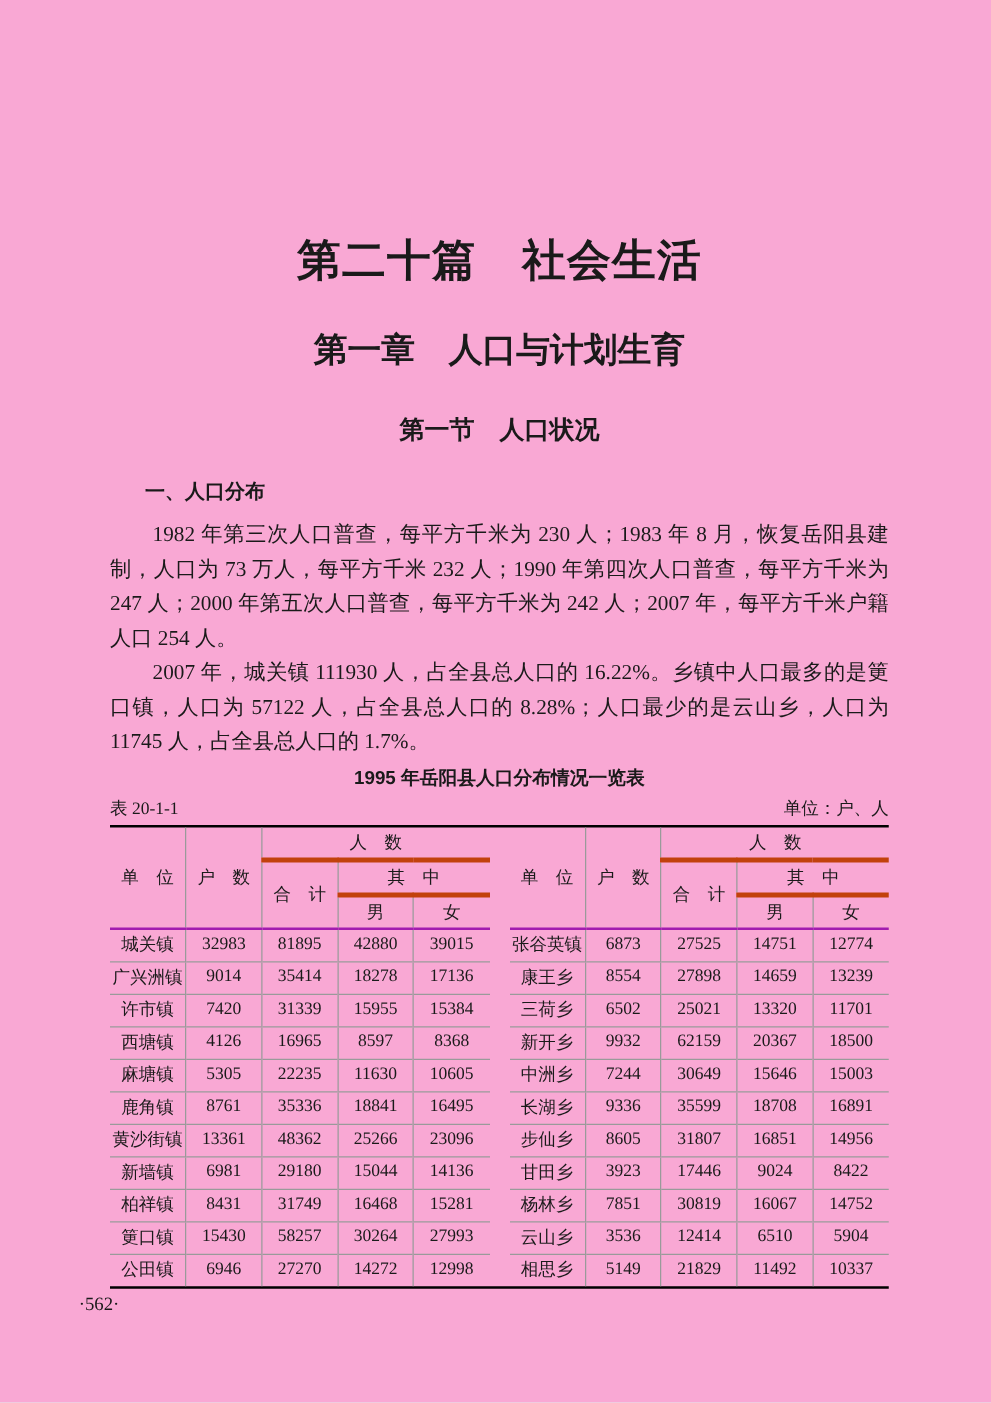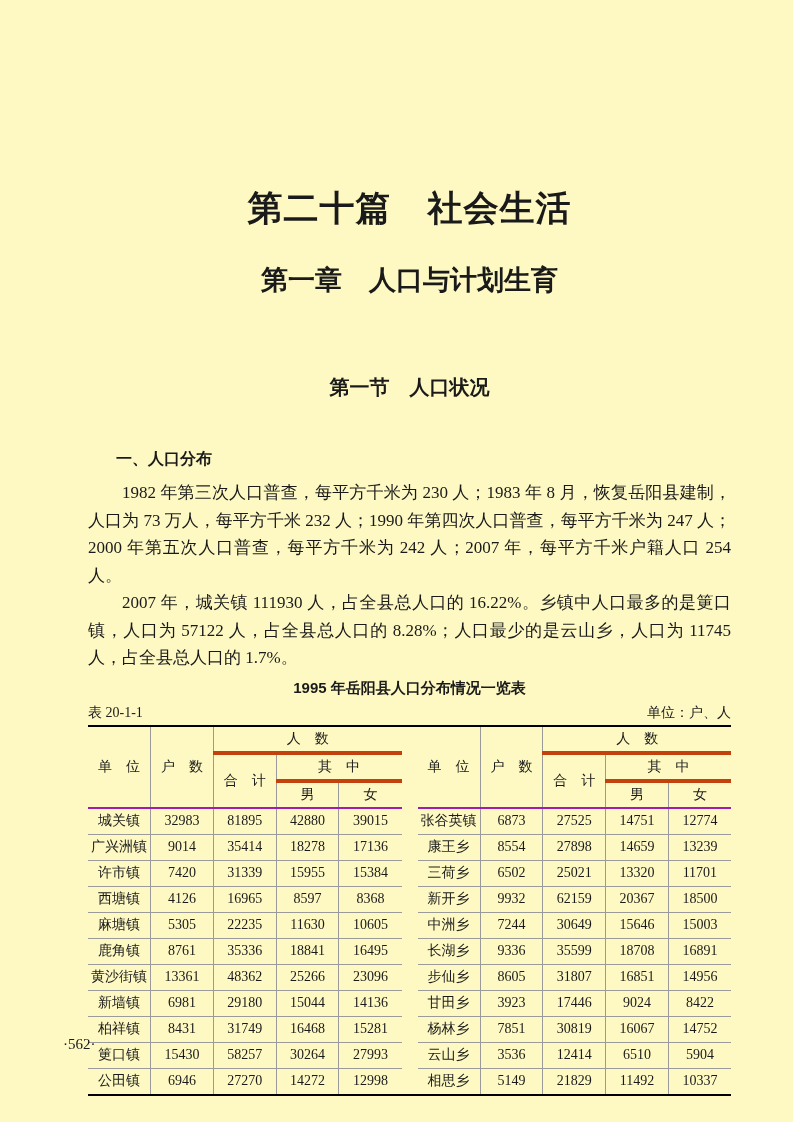--- a/index.html
+++ b/index.html
@@ -1,35 +1,35 @@
 <!DOCTYPE html>
 <html><head>
 <meta charset="utf-8">
 <style>
   html,body{margin:0;padding:0;background:#e8e8e8;}
   .page{
-    width:793px;height:1122px;background:#fef9c3;position:relative;
-    margin:0 auto;box-sizing:border-box;padding:190px 62px 0 88px;
+    width:793px;height:1122px;background:#f9a8d4;position:relative;
+    margin:0 auto;box-sizing:border-box;padding:190px 82px 0 88px;
     color:#1a1a1a;font-family:"Liberation Serif", serif;overflow:hidden;
   }
   h1,h2,h3,h4,p{margin:0;padding:0;}
   .part-title{
     text-align:center;font-size:35px;font-weight:bold;line-height:38px;
     font-family:"Liberation Serif", serif;letter-spacing:1px;
   }
   .chapter-title{
     text-align:center;font-size:27px;font-weight:bold;line-height:29px;
     margin-top:38px;font-family:"Liberation Serif", serif;
   }
   .section-title{
     text-align:center;font-size:20px;font-weight:bold;line-height:21px;
-    margin-top:82px;font-family:"Liberation Sans", sans-serif;
+    margin-top:39px;font-family:"Liberation Sans", sans-serif;
   }
   .subsection-title{
-    font-size:16px;font-weight:bold;line-height:17px;margin-top:52px;
+    font-size:16px;font-weight:bold;line-height:17px;margin-top:30px;
     padding-left:28px;font-family:"Liberation Sans", sans-serif;
   }
   .body-paragraph{
     font-size:17px;line-height:27.5px;text-align:justify;
     text-indent:2em;margin-top:12px;
   }
   .body-paragraph + .body-paragraph{margin-top:0;}
   .table-title{
     text-align:center;font-size:15px;font-weight:bold;line-height:17px;
     margin-top:7px;font-family:"Liberation Sans", sans-serif;

